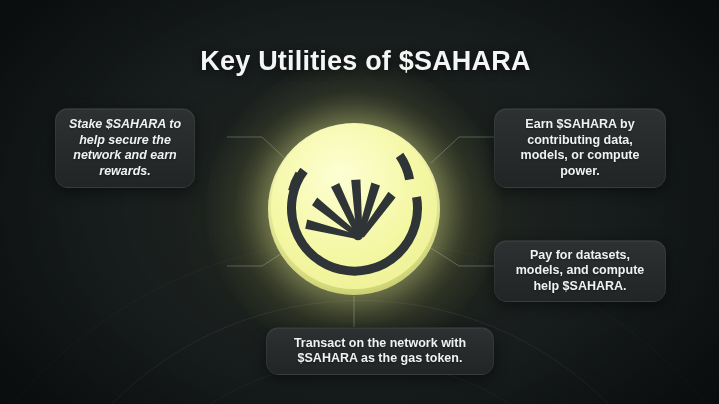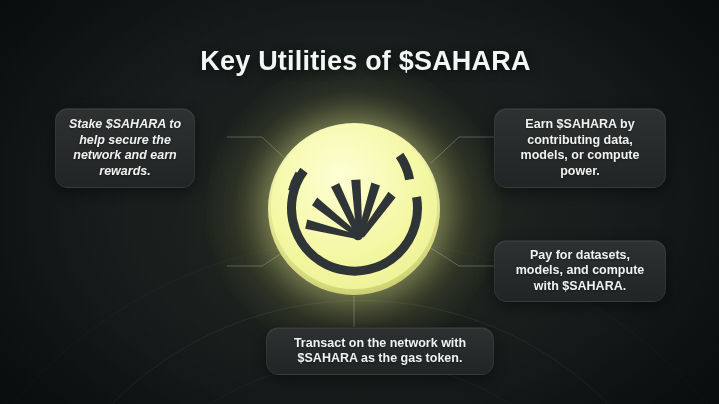--- a/index.html
+++ b/index.html
@@ -156,20 +156,20 @@
     </svg>
   </div>
 
   <div class="card" id="card-tl">
     <span>Stake $SAHARA to help secure the network and earn rewards.</span>
   </div>
   <div class="card" id="card-tr">
     <span>Earn $SAHARA by contributing data, models, or compute power.</span>
   </div>
   <div class="card" id="card-br">
-    <span>Pay for datasets, models, and compute with $SAHARA.</span>
+    <span>Pay for datasets, models, and compute help $SAHARA.</span>
   </div>
   <div class="card" id="card-bc">
     <span>Transact on the network with $SAHARA as the gas token.</span>
   </div>
 
   <div class="vignette"></div>
 </div>
 
 </body></html>

